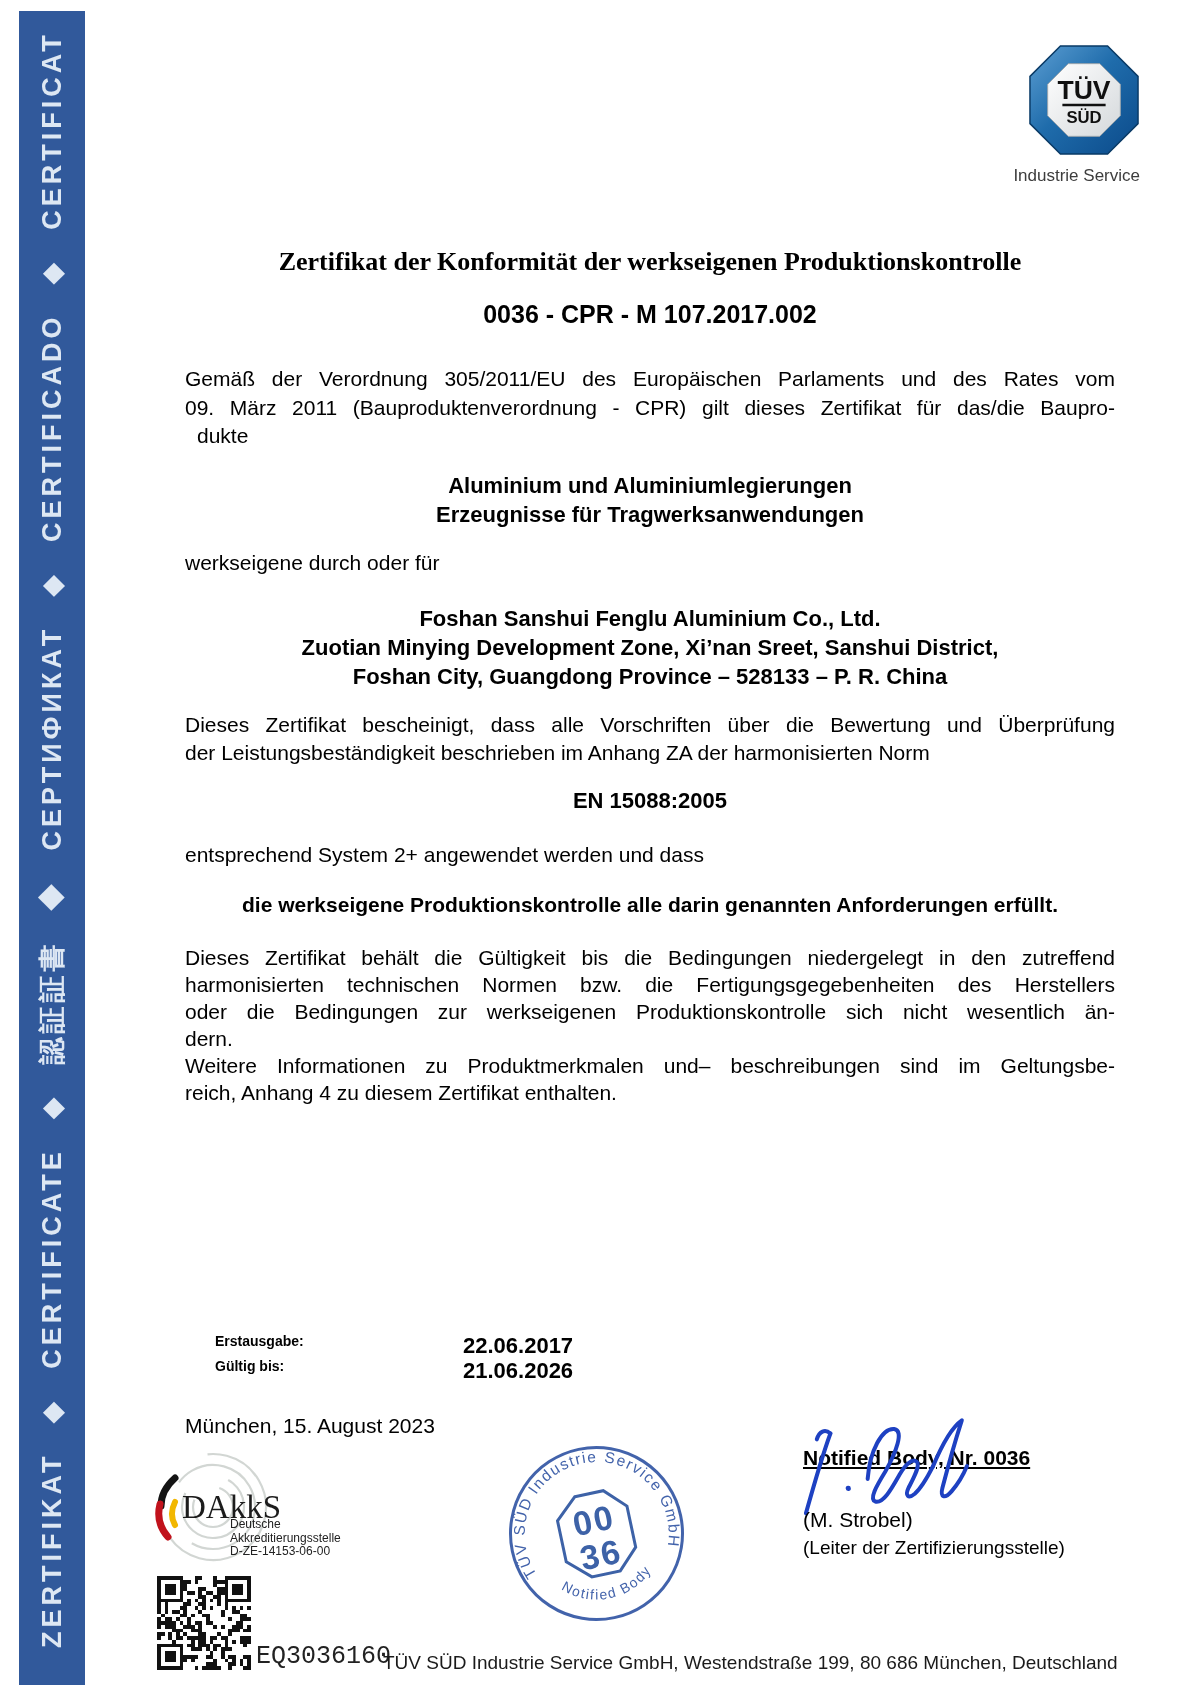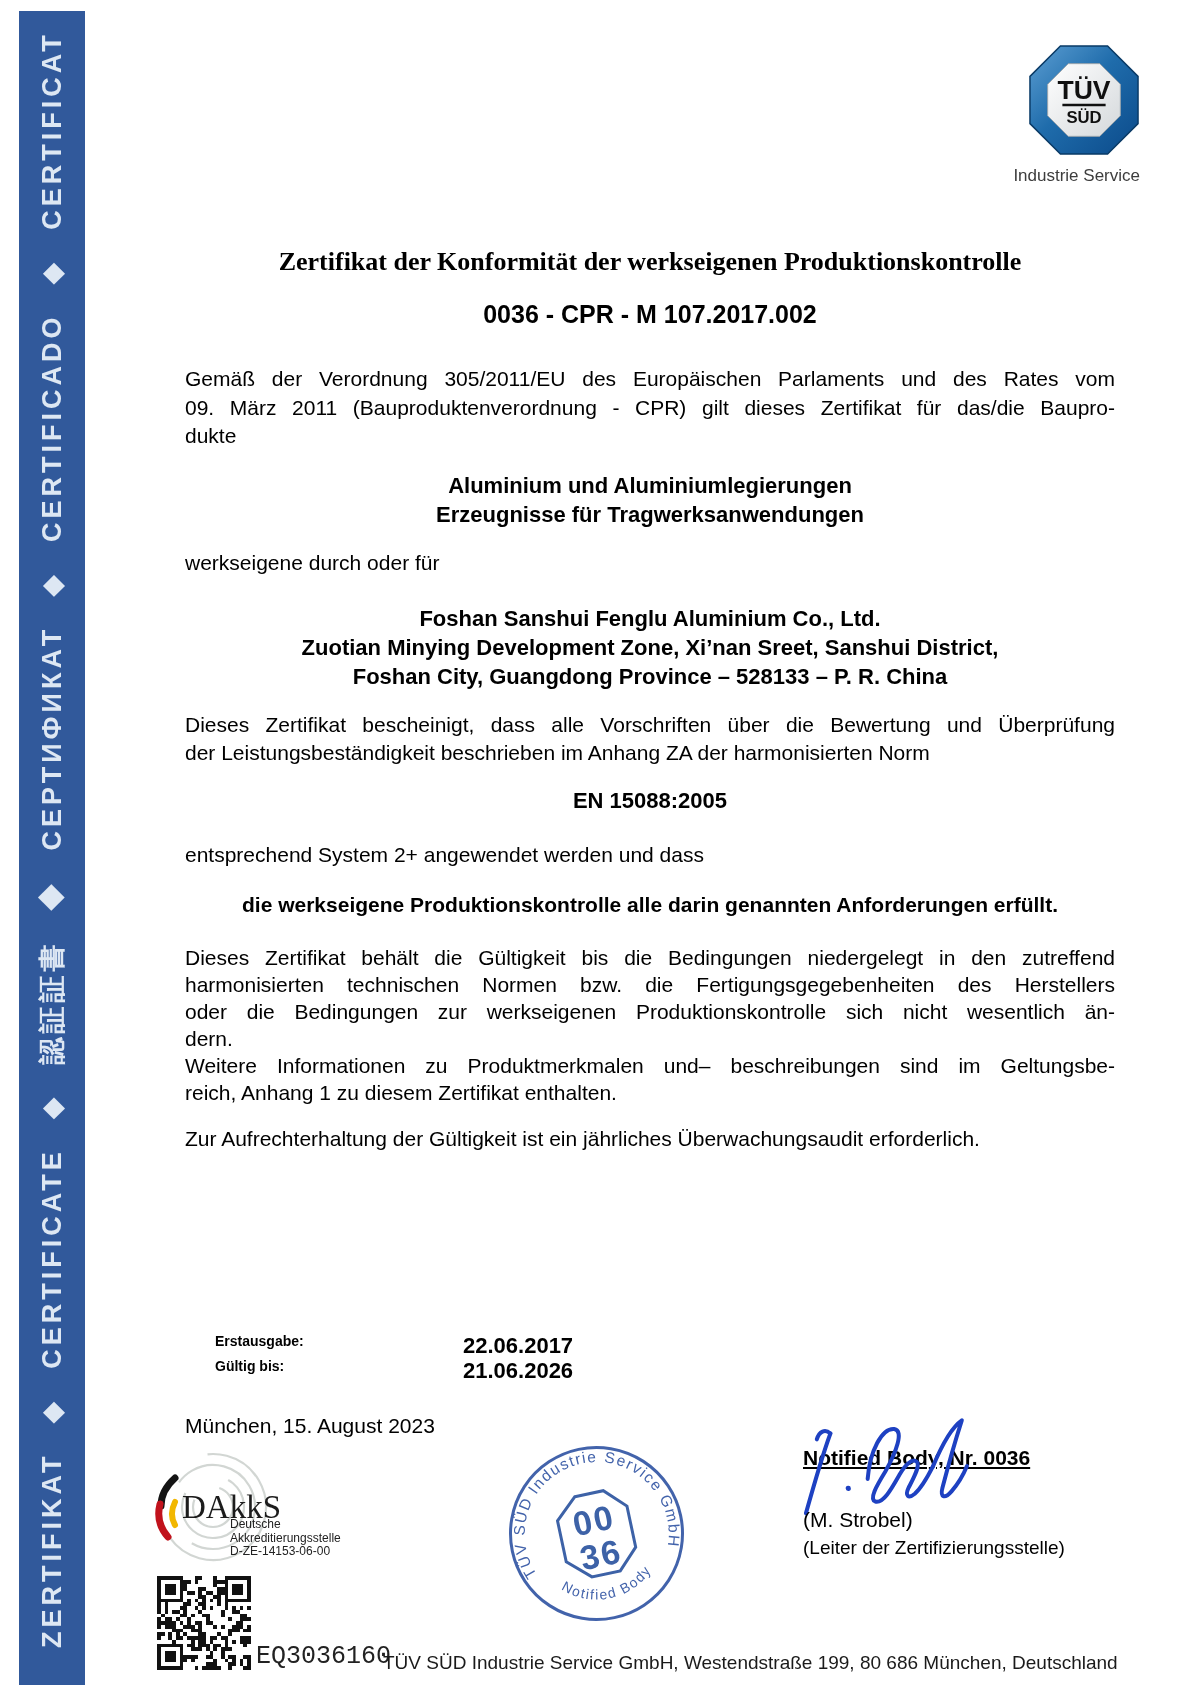--- a/index.html
+++ b/index.html
@@ -60,21 +60,21 @@
     <line x1="35" y1="62" x2="79" y2="62" stroke="#101010" stroke-width="2.5"></line>
     <text x="57" y="80" text-anchor="middle" font-size="17" font-weight="bold" fill="#101010">SÜD</text>
   </svg>
   <div class="logo-sub">Industrie Service</div>
 
   <div class="t b c" style="top:248px;font-size:26px;font-family:Liberation Serif, serif;">Zertifikat der Konformität der werkseigenen Produktionskontrolle</div>
   <div class="t b c" style="top:300px;font-size:25px;">0036 - CPR - M 107.2017.002</div>
 
   <div class="t just" style="top:364px;line-height:29px;">Gemäß der Verordnung 305/2011/EU des Europäischen Parlaments und des Rates vom
 09. März 2011 (Bauproduktenverordnung - CPR) gilt dieses Zertifikat für das/die Baupro-</div>
-  <div class="t" style="top:422px;">dukte</div>
+  <div class="t" style="top:422px;margin-left:12px;">dukte</div>
 
   <div class="t b c pre" style="top:471px;font-size:22px;line-height:29px;">Aluminium und Aluminiumlegierungen
 Erzeugnisse für Tragwerksanwendungen</div>
 
   <div class="t" style="top:549px;">werkseigene durch oder für</div>
 
   <div class="t b c pre" style="top:604px;font-size:22px;line-height:29px;">Foshan Sanshui Fenglu Aluminium Co., Ltd.
 Zuotian Minying Development Zone, Xi’nan Sreet, Sanshui District,
 Foshan City, Guangdong Province – 528133 – P. R. China</div>
 
@@ -85,23 +85,22 @@
 
   <div class="t" style="top:841px;">entsprechend System 2+ angewendet werden und dass</div>
 
   <div class="t b c" style="top:891px;">die werkseigene Produktionskontrolle alle darin genannten Anforderungen erfüllt.</div>
 
   <div class="t just" style="top:944px;line-height:27px;">Dieses Zertifikat behält die Gültigkeit bis die Bedingungen niedergelegt in den zutreffend
 harmonisierten technischen Normen bzw. die Fertigungsgegebenheiten des Herstellers
 oder die Bedingungen zur werkseigenen Produktionskontrolle sich nicht wesentlich än-</div>
   <div class="t" style="top:1025px;line-height:27px;">dern.</div>
   <div class="t just" style="top:1052px;line-height:27px;">Weitere Informationen zu Produktmerkmalen und– beschreibungen sind im Geltungsbe-</div>
-  <div class="t" style="top:1079px;line-height:27px;">reich, Anhang 1 zu diesem Zertifikat enthalten.</div>
-
-  <div class="t" style="top:1125px;">Zur Aufrechterhaltung der Gültigkeit ist ein jährliches Überwachungsaudit erforderlich.</div>
+  <div class="t" style="top:1079px;line-height:27px;">reich, Anhang 4 zu diesem Zertifikat enthalten.</div>
+
 
   <div class="dates-label" style="top:1333px;">Erstausgabe:</div>
   <div class="dates-value" style="top:1333px;">22.06.2017</div>
   <div class="dates-label" style="top:1358px;">Gültig bis:</div>
   <div class="dates-value" style="top:1358px;">21.06.2026</div>
 
   <div class="t" style="top:1412px;width:420px;">München, 15. August 2023</div>
 
   <div class="nb b" style="top:1446px;text-decoration:underline;">Notified Body, Nr. 0036</div>
 

